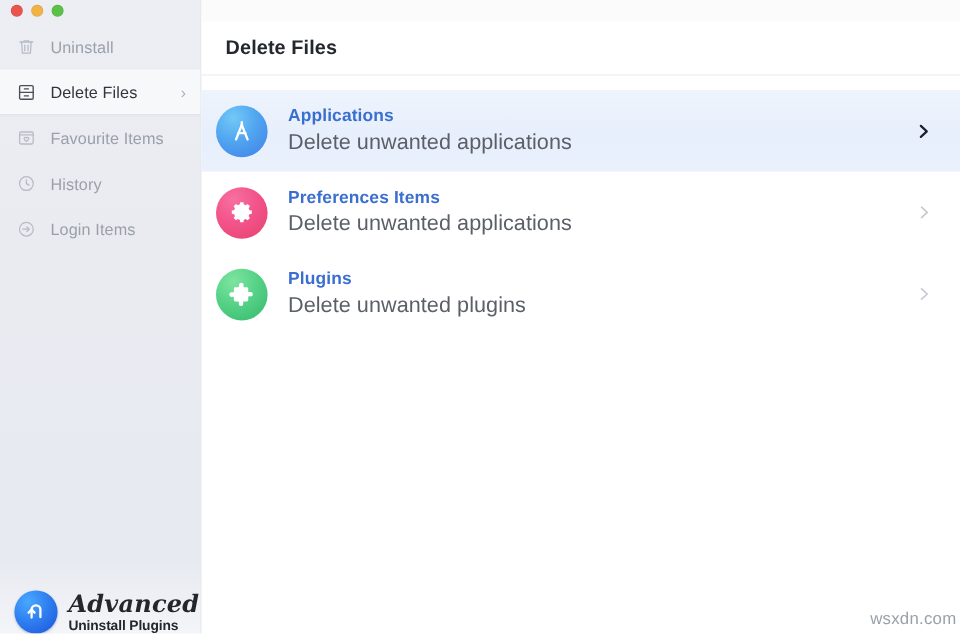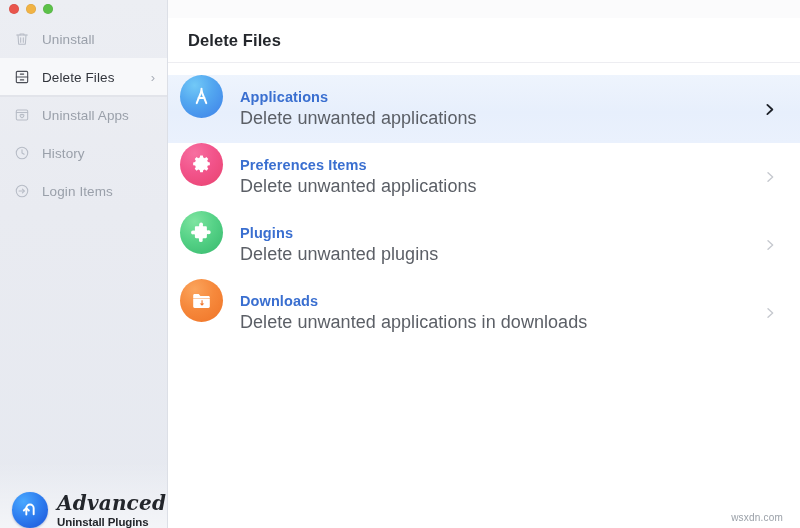--- a/index.html
+++ b/index.html
@@ -141,20 +141,21 @@
     color: #24272c;
     letter-spacing: .1px;
   }
 
   .list { padding-top: 12px; }
 
   .row {
     position: relative;
     height: 68px;
     display: flex;
+    align-items: center;
     padding: 0 22px 0 12px;
     cursor: default;
   }
   .row.active {
     background: linear-gradient(180deg, #eef4fd 0%, #e7effc 55%, #eaf1fd 100%);
   }
   .row-ico {
     width: 43px; height: 43px;
     flex: 0 0 43px;
     border-radius: 50%;
@@ -182,23 +183,23 @@
   .row-chev {
     margin-left: auto;
     color: #c6c9cf;
     display: flex;
     align-items: center;
   }
   .row.active .row-chev { color: #1e222a; }
 
   .watermark {
     position: absolute;
-    right: 14px;
+    right: 0;
     bottom: 4px;
-    font-size: 10px;
+    font-size: 14px;
     color: #9aa0a8;
     letter-spacing: .2px;
     background: rgba(255,255,255,.82);
     padding: 1px 3px;
     text-align: right;
   }
 </style>
 </head>
 <body>
 
@@ -240,21 +241,21 @@
       </div>
 
       <div class="nav-item">
         <span class="nav-ico">
           <svg width="16" height="16" viewBox="0 0 24 24" fill="none" stroke="currentColor" stroke-width="1.6" stroke-linecap="round" stroke-linejoin="round">
             <rect x="3.5" y="4.5" width="17" height="15" rx="1.8"></rect>
             <path d="M3.5 8.2h17"></path>
             <path d="M12 16.3s-2.9-1.9-2.9-3.6a1.5 1.5 0 0 1 2.9-.6 1.5 1.5 0 0 1 2.9.6c0 1.7-2.9 3.6-2.9 3.6z"></path>
           </svg>
         </span>
-        <span class="nav-label">Uninstall Apps</span>
+        <span class="nav-label">Favourite Items</span>
 
       </div>
 
       <div class="nav-item">
         <span class="nav-ico">
           <svg width="16" height="16" viewBox="0 0 24 24" fill="none" stroke="currentColor" stroke-width="1.6" stroke-linecap="round" stroke-linejoin="round">
             <circle cx="12" cy="12" r="8.6"></circle>
             <path d="M12 7.3V12l3.2 1.9"></path>
           </svg>
         </span>
@@ -351,38 +352,20 @@
           <span class="row-title">Plugins</span>
           <span class="row-sub">Delete unwanted plugins</span>
         </span>
         <span class="row-chev">
           <svg width="16" height="16" viewBox="0 0 24 24" fill="none" stroke="currentColor" stroke-width="2.1" stroke-linecap="round" stroke-linejoin="round">
             <path d="M9 5.5l7 6.5-7 6.5"></path>
           </svg>
         </span>
       </div>
 
-      <div class="row">
-        <span class="row-ico ico-downloads">
-          <svg width="24" height="24" viewBox="0 0 24 24" fill="#ffffff">
-            <path d="M3.2 6.4c0-.8.6-1.4 1.4-1.4h4.1l1.7 1.9h8c.8 0 1.4.6 1.4 1.4v1.1H3.2z"></path>
-            <path d="M3.2 10.1h16.6v7.5c0 .8-.6 1.4-1.4 1.4H4.6c-.8 0-1.4-.6-1.4-1.4z"></path>
-            <path d="M11.5 11.3h1.1v3.1h1.7L12 16.8l-2.3-2.4h1.8z" fill="#ef7326"></path>
-          </svg>
-        </span>
-        <span class="row-text">
-          <span class="row-title">Downloads</span>
-          <span class="row-sub">Delete unwanted applications in downloads</span>
-        </span>
-        <span class="row-chev">
-          <svg width="16" height="16" viewBox="0 0 24 24" fill="none" stroke="currentColor" stroke-width="2.1" stroke-linecap="round" stroke-linejoin="round">
-            <path d="M9 5.5l7 6.5-7 6.5"></path>
-          </svg>
-        </span>
-      </div>
 
     </div>
 
     <span class="watermark">wsxdn.com</span>
 
   </div>
 
 </div>
 
 </body></html>

